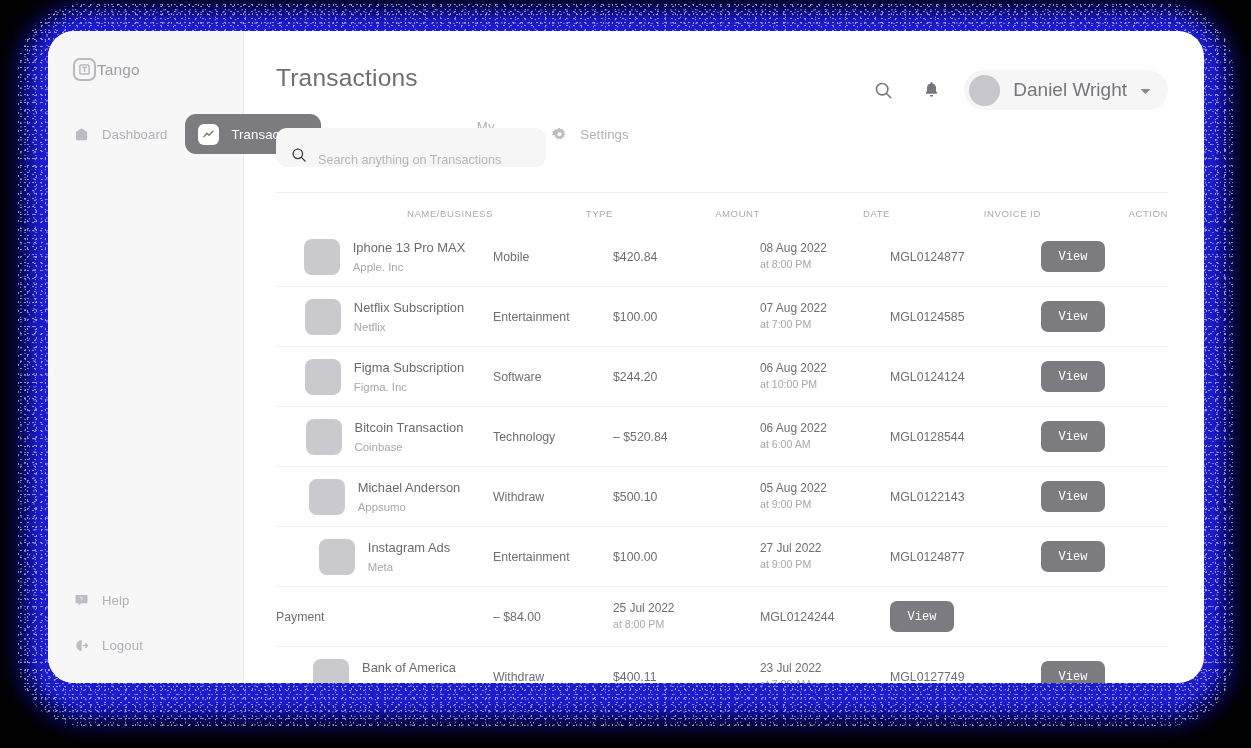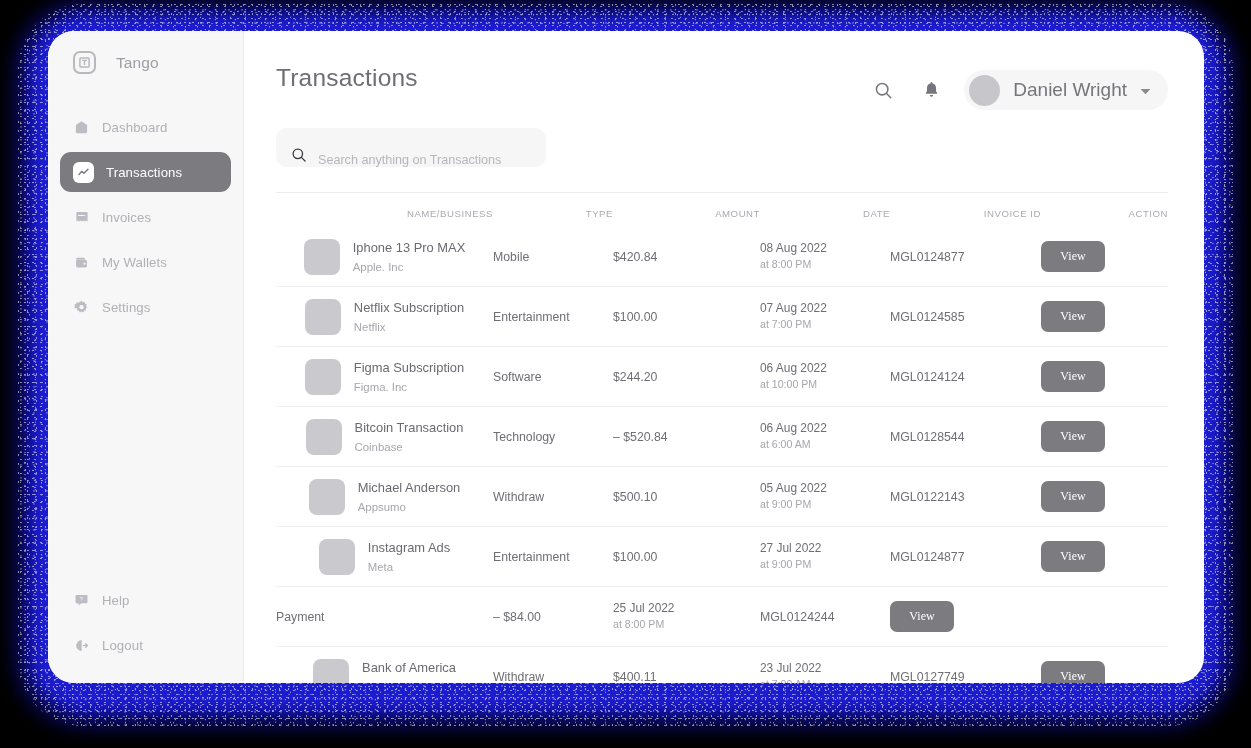--- a/index.html
+++ b/index.html
@@ -82,22 +82,22 @@
     background: #f7f7f8;
     border-right: 1px solid #ececee;
     display: flex;
     flex-direction: column;
     padding: 0;
     position: relative;
   }
   .brand {
     display: flex;
     align-items: center;
-    gap: 20px;
-    padding: 20px 0 0 25px;
+    gap: 1px;
+    padding: 27px 0 0 25px;
   }
   .brand-mark {
     width: 23px;
     height: 23px;
     border-radius: 7px;
     border: 2.4px solid #b9b9bd;
     display: flex;
     align-items: center;
     justify-content: center;
     flex: 0 0 23px;
@@ -106,21 +106,20 @@
   .brand-name {
     font-size: 15.5px;
     color: #9e9ea4;
     letter-spacing: 0.1px;
   }
 
   .nav {
     margin-top: 33px;
     padding: 0 12px;
     display: flex;
-    flex-direction: column;
     gap: 5px;
   }
   .nav-item {
     display: flex;
     align-items: center;
     gap: 12px;
     height: 40px;
     padding: 0 13px;
     border-radius: 11px;
     cursor: pointer;
@@ -302,21 +301,21 @@
     color: #a6a6ad;
     line-height: 1.45;
   }
   .view-btn {
     width: 64px;
     height: 31px;
     background: #7b7b80;
     color: #ffffff;
     border: 0;
     border-radius: 7px;
-    font-family: Liberation Serif, serif;
+    font-family: Liberation Mono, monospace;
     font-size: 12px;
     cursor: pointer;
   }
 </style>
 </head>
 <body>
 
 <div id="stage">
   <div class="glow"></div>
   <div class="glow-inner"></div>

